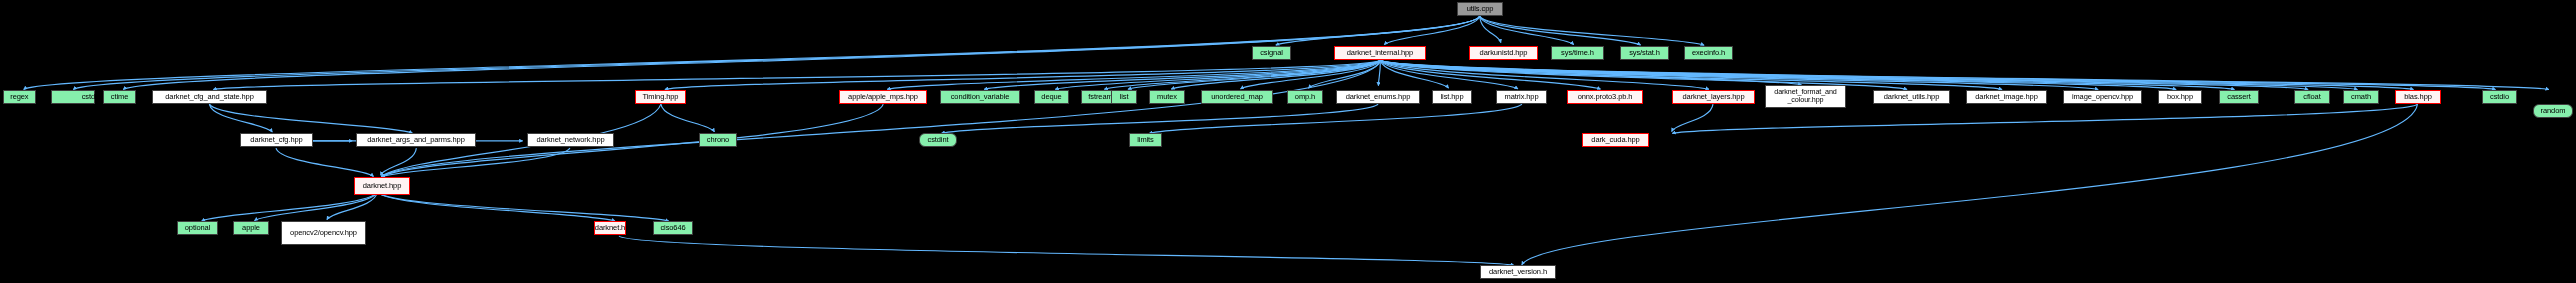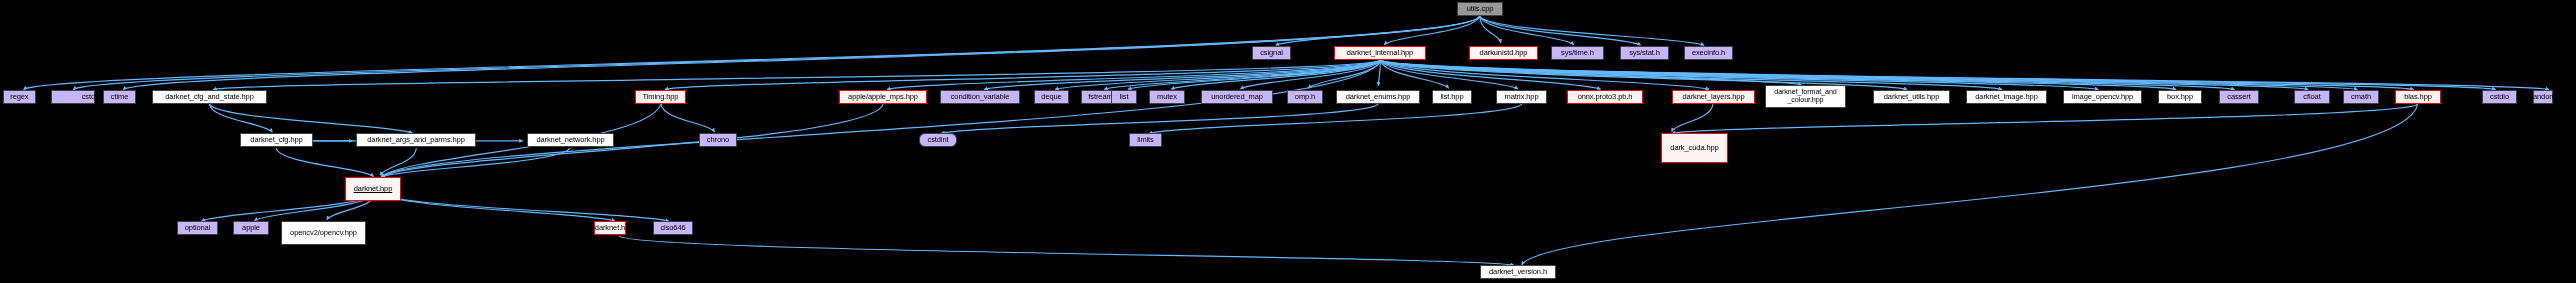--- a/index.html
+++ b/index.html
@@ -35,21 +35,21 @@
     line-height: 1.05;
     color: #000000;
     white-space: pre-line;
     border: 0.6px solid #000000;
     background: #dddddd;
     z-index: 5;
     letter-spacing: -0.1px;
     padding: 0 1.7px;
   }
   
-  .n-sys   { background: #c4b5fd; border: 0.6px solid #404040; }
+  .n-sys   { background: #86efac; border: 0.6px solid #404040; }
   .n-root  { background: #999999; border: 0.6px solid #404040; }
   .n-local { background: #ffffff; border: 0.6px solid #404040; }
   .n-hl    { background: #fff4f4; border: 0.6px solid #ff0000; }
   .n-two   { font-size: 7.2px; line-height: 1.12; }
 </style>
 </head>
 <body>
 
 <div id="graph">
   <svg id="edges" viewBox="0 0 4461 491" preserveAspectRatio="none" aria-hidden="true">
@@ -145,29 +145,29 @@
 _colour.hpp</div>
     <div class="node n-local" style="left: 1873px; top: 90px; width: 77px; height: 14.4px;">darknet_utils.hpp</div>
     <div class="node n-local" style="left: 1966px; top: 90px; width: 81px; height: 14.4px;">darknet_image.hpp</div>
     <div class="node n-local" style="left: 2063px; top: 90px; width: 79px; height: 14.4px;">image_opencv.hpp</div>
     <div class="node n-local" style="left: 2158px; top: 90px; width: 44px; height: 14.4px;">box.hpp</div>
     <div class="node n-sys" style="left: 2219px; top: 90px; width: 40px; height: 14.4px;">cassert</div>
     <div class="node n-sys" style="left: 2294px; top: 90px; width: 36px; height: 14.4px;">cfloat</div>
     <div class="node n-sys" style="left: 2343px; top: 90px; width: 36px; height: 14.4px;">cmath</div>
     <div class="node n-hl" style="left: 2395px; top: 90px; width: 46px; height: 14.4px;">blas.hpp</div>
     <div class="node n-sys" style="left: 2482px; top: 90px; width: 35px; height: 14.4px;">cstdio</div>
-    <div class="node n-sys" style="left: 2533px; top: 90px; width: 20px; height: 14.4px;">random</div>
+    <div class="node n-sys" style="left: 2533px; top: 104px; width: 40px; height: 14.4px; border-radius: 6px;">random</div>
     <div class="node n-local" style="left: 240px; top: 133px; width: 73px; height: 14.4px;">darknet_cfg.hpp</div>
     <div class="node n-local" style="left: 356px; top: 133px; width: 120px; height: 14.4px;">darknet_args_and_parms.hpp</div>
     <div class="node n-local" style="left: 527px; top: 133px; width: 87px; height: 14.4px;">darknet_network.hpp</div>
     <div class="node n-sys" style="left: 699px; top: 133px; width: 38px; height: 14.4px;">chrono</div>
     <div class="node n-sys" style="left: 919px; top: 133px; width: 38px; height: 14.4px; border-radius: 6px;">cstdint</div>
     <div class="node n-sys" style="left: 1129px; top: 133px; width: 33px; height: 14.4px;">limits</div>
-    <div class="node n-hl" style="left: 1661px; top: 133px; width: 67px; height: 30px;">dark_cuda.hpp</div>
-    <div class="node n-hl" style="left: 345px; top: 177px; width: 56px; height: 24px; text-decoration: underline;">darknet.hpp</div>
+    <div class="node n-hl" style="left: 1582px; top: 133px; width: 67px; height: 14px;">dark_cuda.hpp</div>
+    <div class="node n-hl" style="left: 354px; top: 177px; width: 56px; height: 18px;">darknet.hpp</div>
     <div class="node n-sys" style="left: 177px; top: 221px; width: 41px; height: 14.4px;">optional</div>
     <div class="node n-sys" style="left: 233px; top: 221px; width: 36px; height: 14.4px;">apple</div>
     <div class="node n-local" style="left: 281px; top: 221px; width: 85px; height: 24px;">opencv2/opencv.hpp</div>
     <div class="node n-hl" style="left: 594px; top: 221px; width: 32px; height: 14.4px;">darknet.h</div>
     <div class="node n-sys" style="left: 653px; top: 221px; width: 40px; height: 14.4px;">ciso646</div>
     <div class="node n-local" style="left: 1480px; top: 265px; width: 76px; height: 14.4px;">darknet_version.h</div>
   </div>
 
 
 </body></html>

